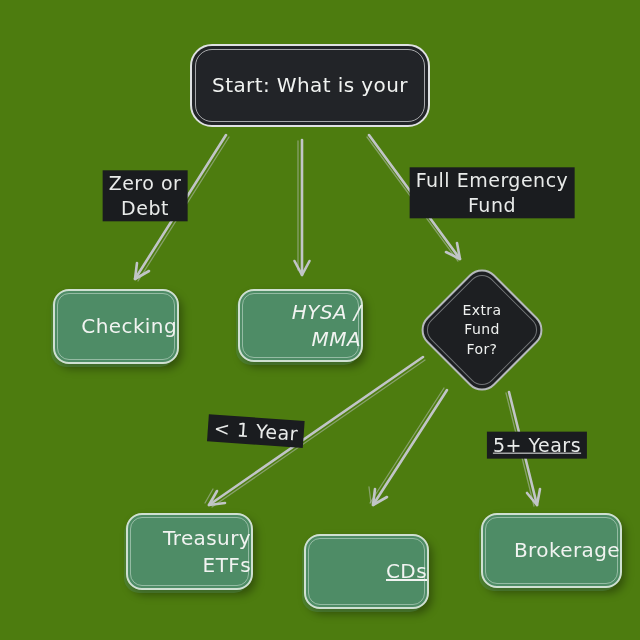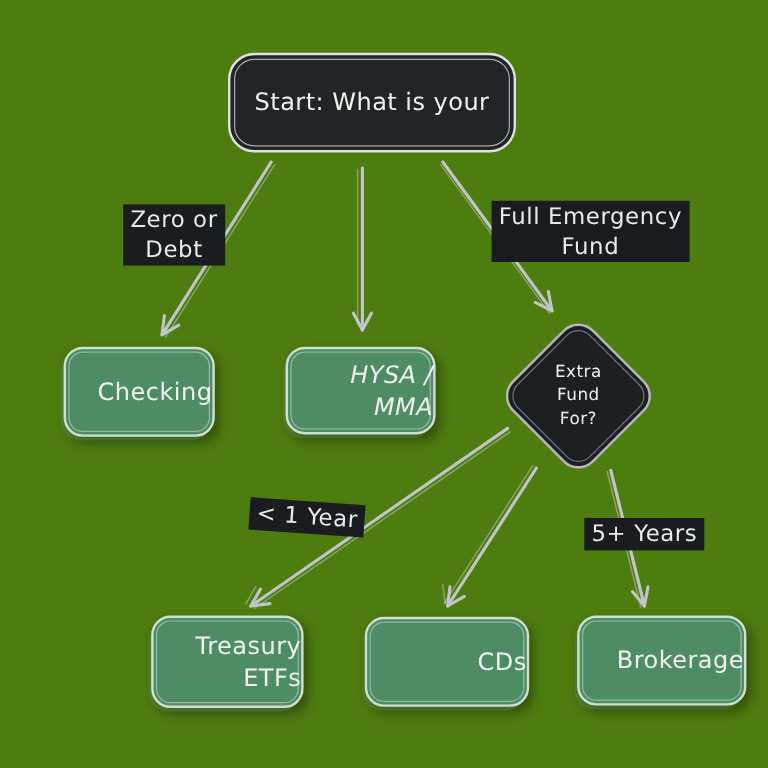--- a/index.html
+++ b/index.html
@@ -178,21 +178,21 @@
     <span>Zero or</span>
     <span>Debt</span>
   </div>
   <div class="edge-label" style="left:492px; top:193px;">
     <span>Full Emergency</span>
     <span>Fund</span>
   </div>
   <div class="edge-label tilt" style="left:256px; top:431px;">
     <span>&lt; 1 Year</span>
   </div>
-  <div class="edge-label" style="left:537px; top:445px;">
+  <div class="edge-label" style="left:537px; top:445px;text-decoration:underline;">
     <span>5+ Years</span>
   </div>
 
   <div class="node rect-green" style="left:53px; top:289px; width:126px; height:75px;">
     <span>Checking</span>
   </div>
   <div class="node rect-green" style="left:238px; top:289px; width:125px; height:73px;font-style:italic;">
     <span>HYSA /</span>
     <span>MMA</span>
   </div>
@@ -203,20 +203,20 @@
       <span>Extra</span>
       <span>Fund</span>
       <span>For?</span>
     </div>
   </div>
 
   <div class="node rect-green" style="left:126px; top:513px; width:127px; height:77px;">
     <span>Treasury</span>
     <span>ETFs</span>
   </div>
-  <div class="node rect-green" style="left:304px; top:514px; width:137px; height:75px;">
+  <div class="node rect-green" style="left:304px; top:534px; width:125px; height:75px;text-decoration:underline;">
     <span>CDs</span>
   </div>
   <div class="node rect-green" style="left:481px; top:513px; width:141px; height:75px;">
     <span>Brokerage</span>
   </div>
 
 </div>
 
 </body></html>

